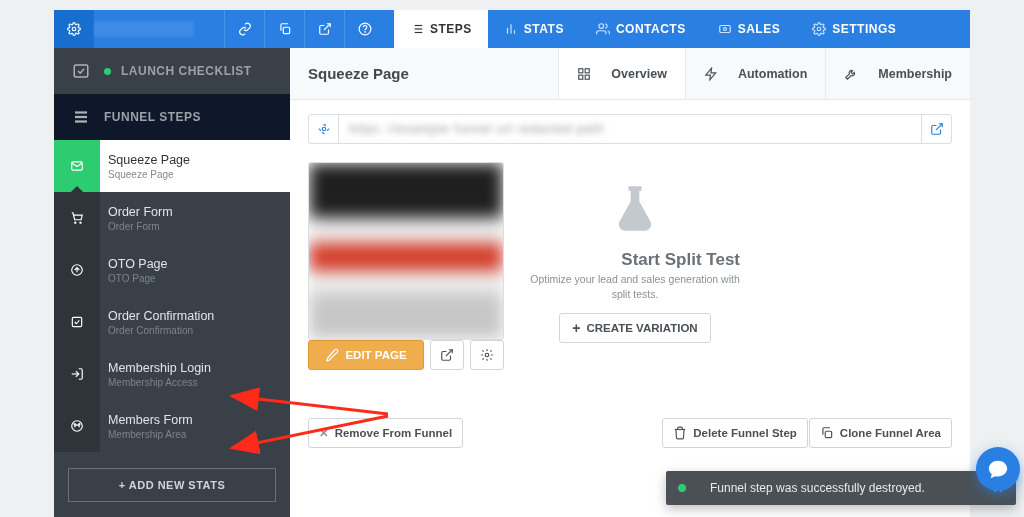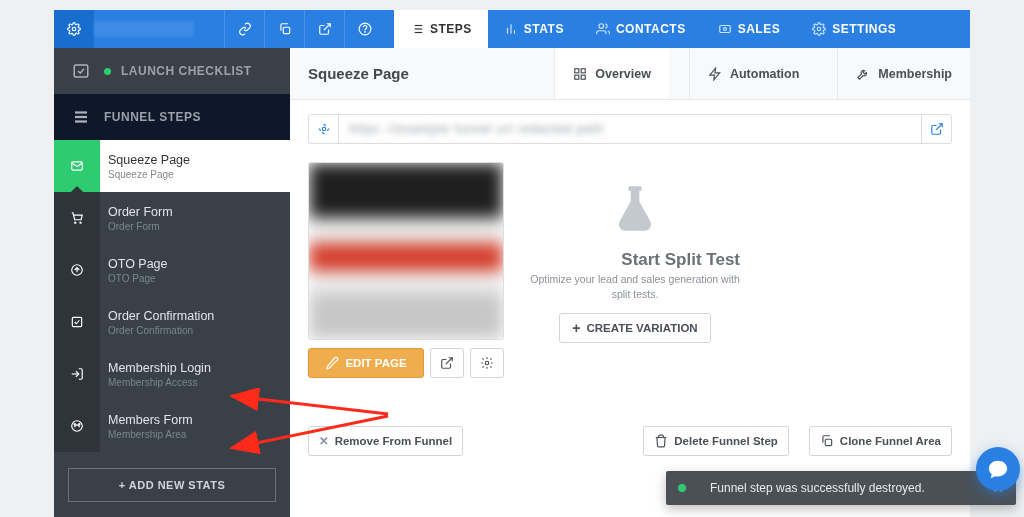--- a/index.html
+++ b/index.html
@@ -38,52 +38,52 @@
   .steps-list .step.active .txt .t2 { color: #888; }
   .steps-list .step::after { content: ""; position: absolute; left: 18px; bottom: -6px; width: 10px; height: 10px; background: #2f343a; transform: rotate(45deg); z-index: 1; }
   .steps-list .step:last-of-type::after { display: none; }
 
   .add-step { margin: 16px 14px 0; border: 1px solid #6b7177; height: 34px; display: flex; align-items: center; justify-content: center; font-size: 11px; font-weight: 700; letter-spacing: .5px; color: #cfd4d9; cursor: pointer; }
 
   
   .main { position: absolute; left: 290px; top: 48px; right: 54px; bottom: 0; background: #fff; }
   .main-header { height: 52px; display: flex; align-items: stretch; border-bottom: 1px solid #e6e9eb; background: #f8f9fa; }
   .main-header .page-title { flex: 1; display: flex; align-items: center; padding: 0 18px; font-size: 15px; font-weight: 700; color: #42484d; }
-  .main-header .subtab { padding: 0 18px; display: flex; align-items: center; gap: 8px; border-left: 1px solid #e6e9eb; font-size: 12.5px; font-weight: 600; color: #4a5056; cursor: pointer; margin-left: 20px; }
+  .main-header .subtab { padding: 0 18px; display: flex; align-items: center; gap: 20px; border-left: 1px solid #e6e9eb; font-size: 12.5px; font-weight: 600; color: #4a5056; cursor: pointer; }
   .main-header .subtab.active { background: #fff; }
 
   .url-row { display: flex; margin: 14px 18px 0; border: 1px solid #d9dee2; border-radius: 3px; height: 30px; font-size: 12px; }
   .url-row .gear { width: 30px; border-right: 1px solid #d9dee2; display: flex; align-items: center; justify-content: center; color: #2a80e2; cursor: pointer; }
   .url-row .url-text { flex: 1; padding: 0 10px; display: flex; align-items: center; color: #8a9198; filter: blur(3px); letter-spacing: 1px; }
   .url-row .open { width: 30px; border-left: 1px solid #d9dee2; display: flex; align-items: center; justify-content: center; color: #2a80e2; cursor: pointer; }
 
   .content-row { display: flex; gap: 26px; margin: 18px 18px 0; }
   .page-card { width: 196px; }
   .page-card .thumb { height: 178px; border: 1px solid #d9dee2; border-radius: 3px; overflow: hidden; position: relative; }
   .page-card .thumb .blurimg { position: absolute; inset: 0; filter: blur(8px);
     background:
       linear-gradient(#1f1f1f 0 55px, transparent 0),
       linear-gradient(#d43d2b 100px, transparent 0) 0 80px / 100% 28px no-repeat,
       linear-gradient(#c7c7c7, #c7c7c7) 0 130px / 100% 48px no-repeat,
       #eee;
   }
-  .edit-row { display: flex; gap: 6px; margin-top: 8px; }
+  .edit-row { display: flex; gap: 6px; margin-top: 0; }
   .btn { border: 1px solid #d0d5d9; border-radius: 3px; background: #fff; height: 30px; display: flex; align-items: center; justify-content: center; font-size: 11.5px; font-weight: 700; color: #4a5056; cursor: pointer; padding: 0 10px; gap: 6px; }
   .btn.orange { background: #f0ad4e; border-color: #e29a36; color: #fff; flex: 1; }
   .btn.icon-only { width: 34px; padding: 0; }
 
   .splittest { width: 210px; text-align: center; color: #8a9198; }
   .splittest .flask { font-size: 52px; color: #c3c9ce; margin-top: 20px; }
   .splittest .st-title { font-size: 17px; font-weight: 700; color: #6b7177; margin-top: 4px; text-align: right; }
   .splittest .st-sub { font-size: 10.5px; line-height: 1.4; margin-top: 2px; }
   .splittest .btn { margin: 12px auto 0; width: fit-content; padding: 0 12px; }
 
   .footer-row { display: flex; margin: 48px 18px 0; }
   .footer-row .left { flex: 1; }
-  .footer-row .right { display: flex; gap: 20px; }
+  .footer-row .right { display: flex; gap: 1px; }
 
   .arrow { position: absolute; pointer-events: none; }
 
   .toast { position: absolute; right: 8px; bottom: 12px; background: #4a5056; color: #e8ebee; height: 34px; border-radius: 2px; display: flex; align-items: center; padding: 0 12px; font-size: 12px; gap: 24px; box-shadow: 0 4px 12px rgba(0,0,0,.25); width: 350px; }
   .toast .tdot { width: 8px; height: 8px; border-radius: 50%; background: #2ecc71; }
   .toast .tx { margin-left: auto; cursor: pointer; color: #aab1b8; font-size: 14px; }
 
   .chatbubble { position: absolute; right: 4px; bottom: 26px; width: 44px; height: 44px; border-radius: 50%; background: #2a80e2; box-shadow: 0 4px 12px rgba(42,128,226,.5); display: flex; align-items: center; justify-content: center; }
   .chatbubble svg { fill: #fff; }
 

